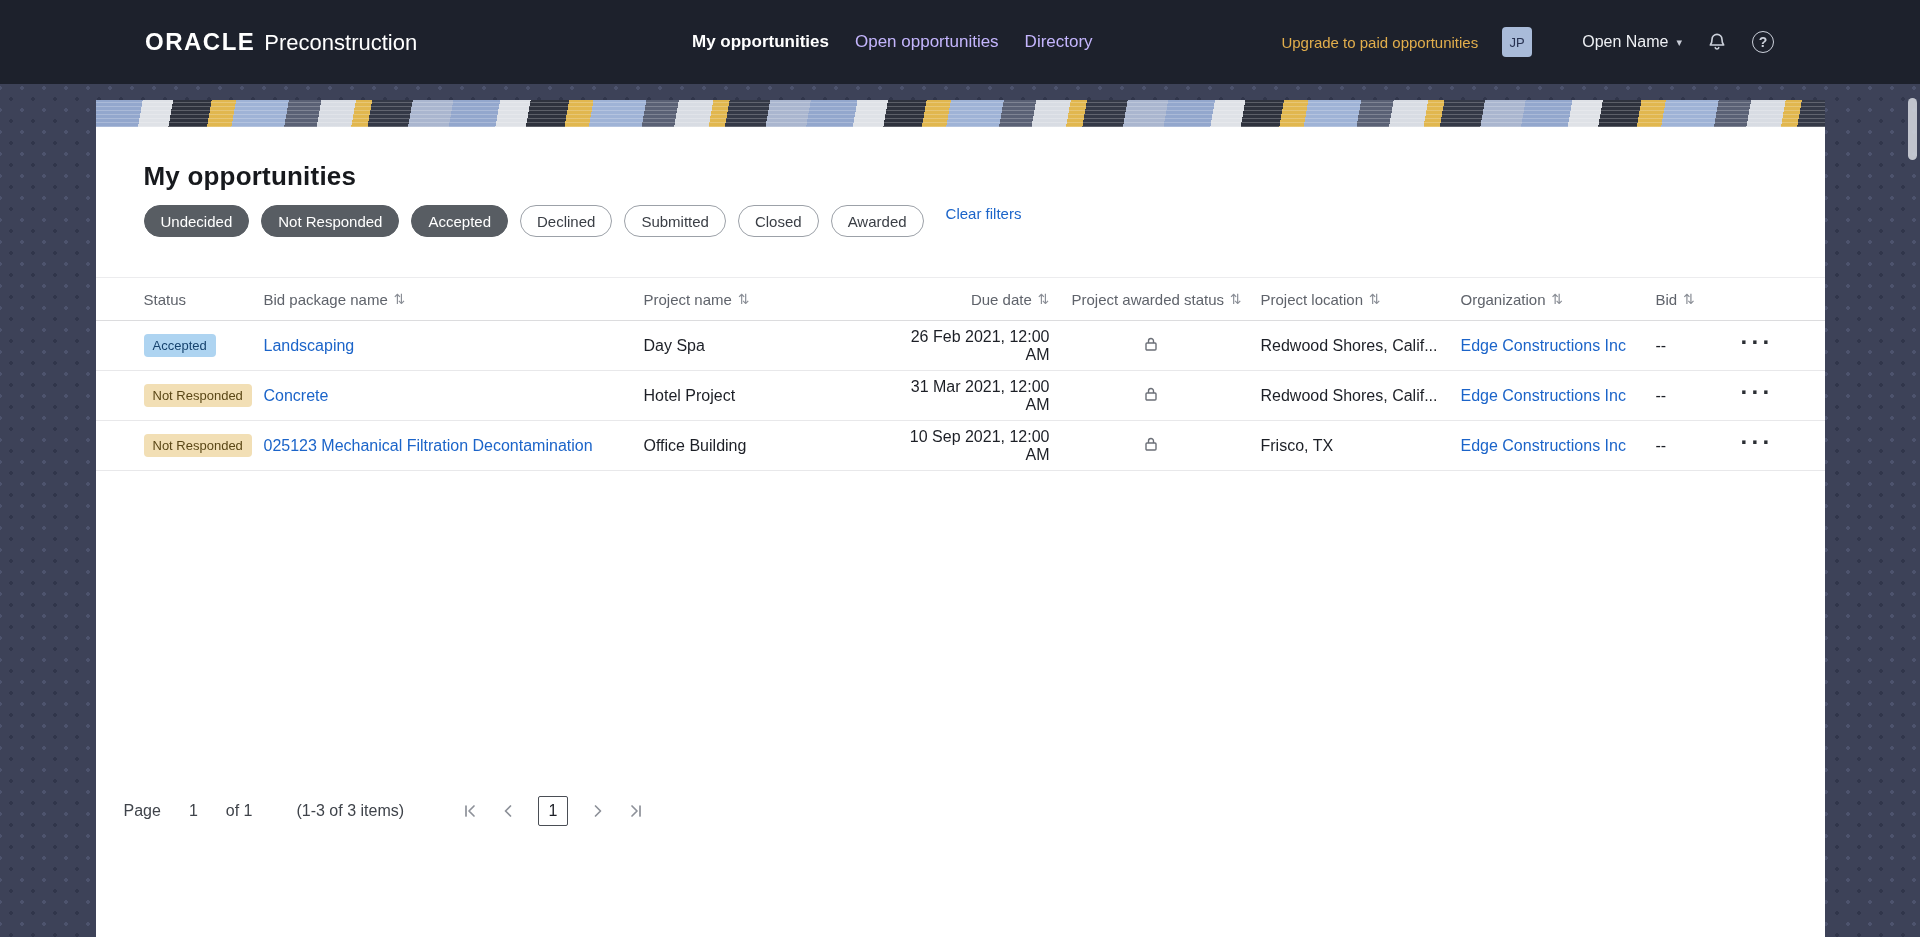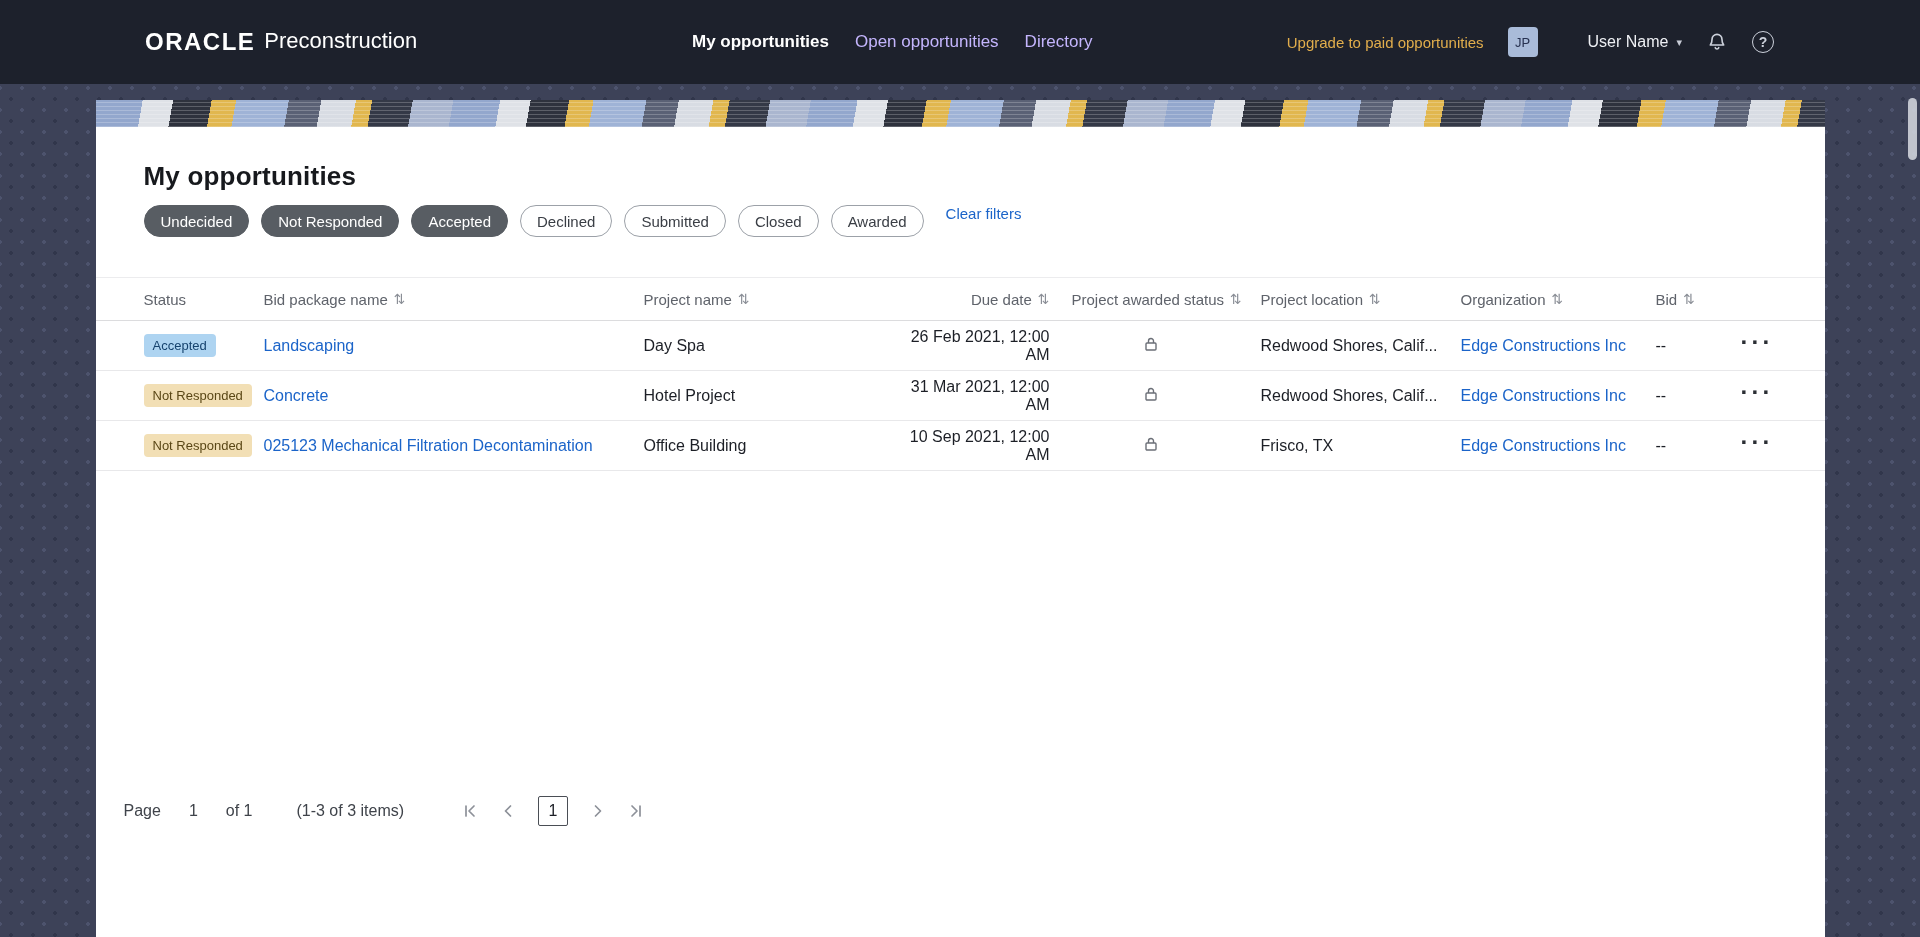--- a/index.html
+++ b/index.html
@@ -9,21 +9,21 @@
     background-color:#3d4258;
     background-image:
       radial-gradient(#31364b 1.6px, transparent 1.6px),
       radial-gradient(#4d536d 1.6px, transparent 1.6px);
     background-size:22px 22px;
     background-position:0 0, 11px 11px;
   }
 
   
   .app-header{ position:relative; height:84px; background:#1d212c; display:flex; align-items:center; }
-  .brand{ margin-left:145px; display:flex; align-items:flex-start; cursor:pointer; }
+  .brand{ margin-left:145px; display:flex; align-items:flex-end; cursor:pointer; }
   .brand .oracle{ color:#fff; font-weight:bold; font-size:24px; letter-spacing:1.5px; }
   .brand .product{ color:#fff; font-size:22px; margin-left:9px; font-weight:400; }
   .main-nav{ position:absolute; left:692px; top:0; height:84px; display:flex; align-items:center; gap:26px; }
   .nav-item{ font-size:17px; color:#c4b5fd; cursor:pointer; text-decoration:none; }
   .nav-item.active{ color:#ffffff; font-weight:bold; }
   .header-right{ position:absolute; right:146px; top:0; height:84px; display:flex; align-items:center; gap:24px; }
   .upgrade{ color:#e2ae4c; font-size:15px; cursor:pointer; text-decoration:none; }
   .avatar{ width:30px; height:30px; background:#a9bbd9; color:#273150; border-radius:4px;
            display:flex; align-items:center; justify-content:center; font-size:13px; font-weight:normal; cursor:pointer; }
   .user-menu{ color:#eef0f4; font-size:16px; display:flex; align-items:center; gap:8px; cursor:pointer; margin-left:26px; }
@@ -106,21 +106,21 @@
   </div>
   <nav class="main-nav">
     <a class="nav-item active">My opportunities</a>
     <a class="nav-item">Open opportunities</a>
     <a class="nav-item">Directory</a>
   </nav>
   <div class="header-right">
     <a class="upgrade">Upgrade to paid opportunities</a>
     <span class="avatar">JP</span>
     <div class="user-menu">
-      <span>User Name</span>
+      <span>Open Name</span>
       <span class="caret">▾</span>
     </div>
     <button class="icon-btn">
       <svg width="22" height="22" viewBox="0 0 20 20" fill="none" stroke="#ccd1db" stroke-width="1.5" stroke-linejoin="round">
         <path d="M10 3a4.5 4.5 0 0 0-4.5 4.5c0 3.6-1.6 5.2-1.6 5.2h12.2s-1.6-1.6-1.6-5.2A4.5 4.5 0 0 0 10 3z"></path>
         <path d="M8.4 15.2a1.7 1.7 0 0 0 3.2 0" stroke-linecap="round"></path>
       </svg>
     </button>
     <button class="icon-btn">
       <span class="help-circle">?</span>

